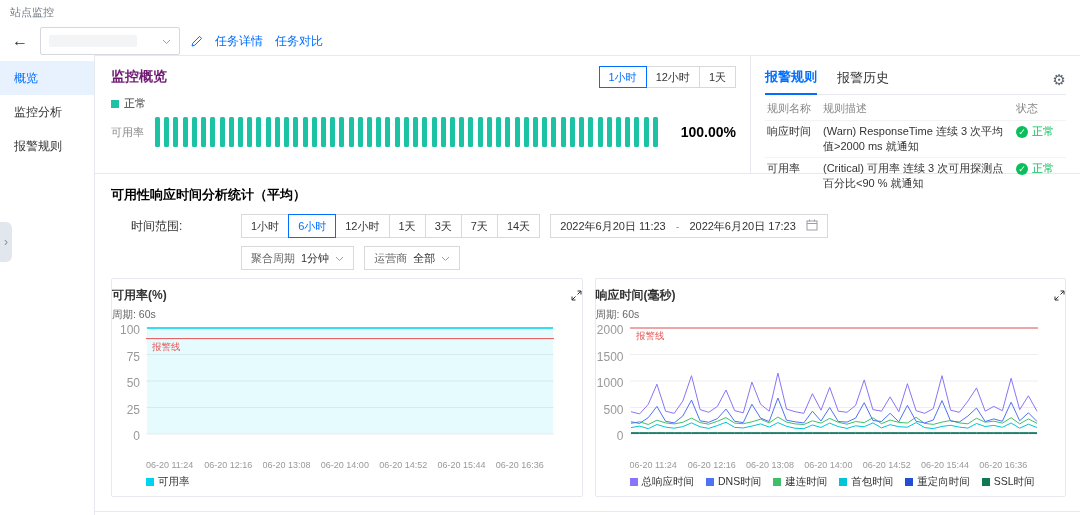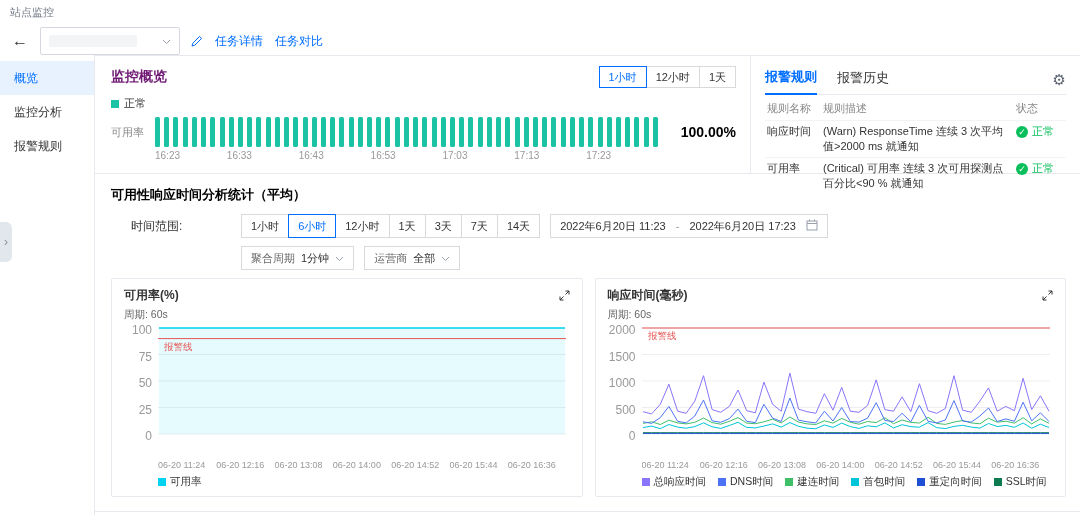--- a/index.html
+++ b/index.html
@@ -70,21 +70,21 @@
   .btn24 { height:24px; line-height:22px; }
   .date-box { height:24px; border:1px solid #d9d9d9; display:flex; align-items:center; gap:10px;
     padding:0 9px; margin-left:10px; font-size:11px; color:#333; cursor:pointer; }
   .date-box .sep { color:#999; }
   .filter { height:24px; border:1px solid #d9d9d9; display:flex; align-items:center; gap:6px;
     padding:0 9px; margin-right:10px; font-size:11px; cursor:pointer; background:#fff; }
   .filter .f-label { color:#666; }
   .filter .f-value { color:#333; }
 
   .charts-row { display:flex; gap:12px; }
-  .chart-card { flex:1; border:1px solid var(--line); border-radius:2px; padding:8px 12px 5px; min-width:0; }
+  .chart-card { flex:1; border:1px solid var(--line); border-radius:2px; padding:8px 0 5px; min-width:0; }
   .chart-head { display:flex; justify-content:space-between; align-items:center; }
   .chart-title { font-size:12px; font-weight:bold; color:#333; }
   .expand { cursor:pointer; color:#333; display:inline-flex; }
   .chart-period { font-size:10.5px; color:#666; margin:4px 0 3px; }
   .plot-inner { margin-left:34px; position:relative; }
   .ylabels { position:absolute; left:-34px; top:0; width:28px; height:100%; }
   .ylabels span { position:absolute; right:0; font-size:12px; color:#999; line-height:1; }
   .xlabels { display:flex; margin-left:34px; margin-top:20px; }
   .xlabels span { flex:1; font-size:9px; color:#999; white-space:nowrap; overflow:hidden; }
   .legend { display:flex; align-items:center; gap:12px; margin:5px 0 2px 34px; flex-wrap:nowrap; }
@@ -203,29 +203,20 @@
               <i style="background: rgb(28, 194, 164);"></i>
               <i style="background: rgb(28, 194, 164);"></i>
               <i style="background: rgb(28, 194, 164);"></i>
               <i style="background: rgb(28, 194, 164);"></i>
               <i style="background: rgb(28, 194, 164);"></i>
             </div>
           <span class="bar-value">100.00%</span>
         </div>
         <div class="ticks-row">
           <span class="sp1"></span>
-          <div class="ticks">
-            <span>16:23</span>
-            <span>16:33</span>
-            <span>16:43</span>
-            <span>16:53</span>
-            <span>17:03</span>
-            <span>17:13</span>
-            <span>17:23</span>
-          </div>
           <span class="sp2"></span>
         </div>
       </section>
 
       <section class="alarm-panel">
         <div class="tabs-row">
           <span class="tab active">报警规则</span>
           <span class="tab">报警历史</span>
           <span class="gear">⚙</span>
         </div>

